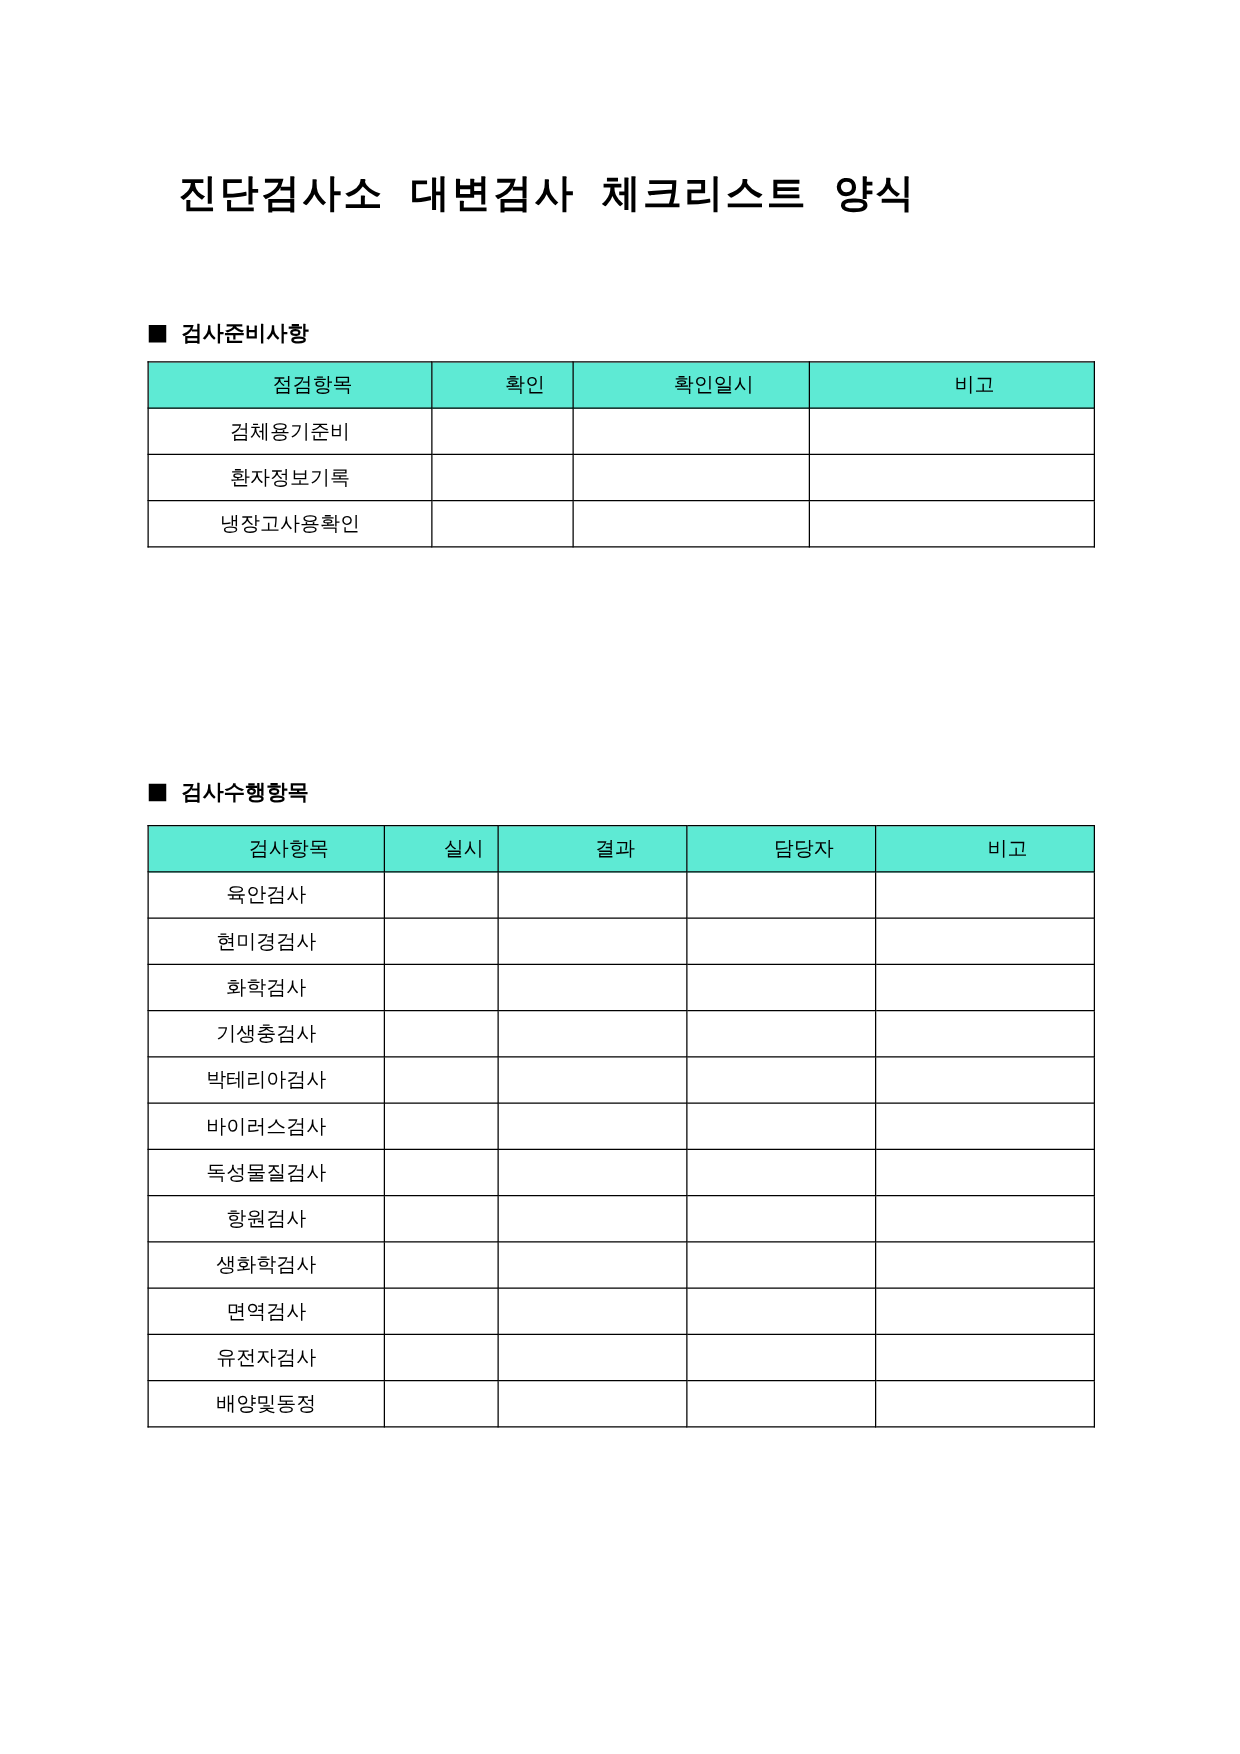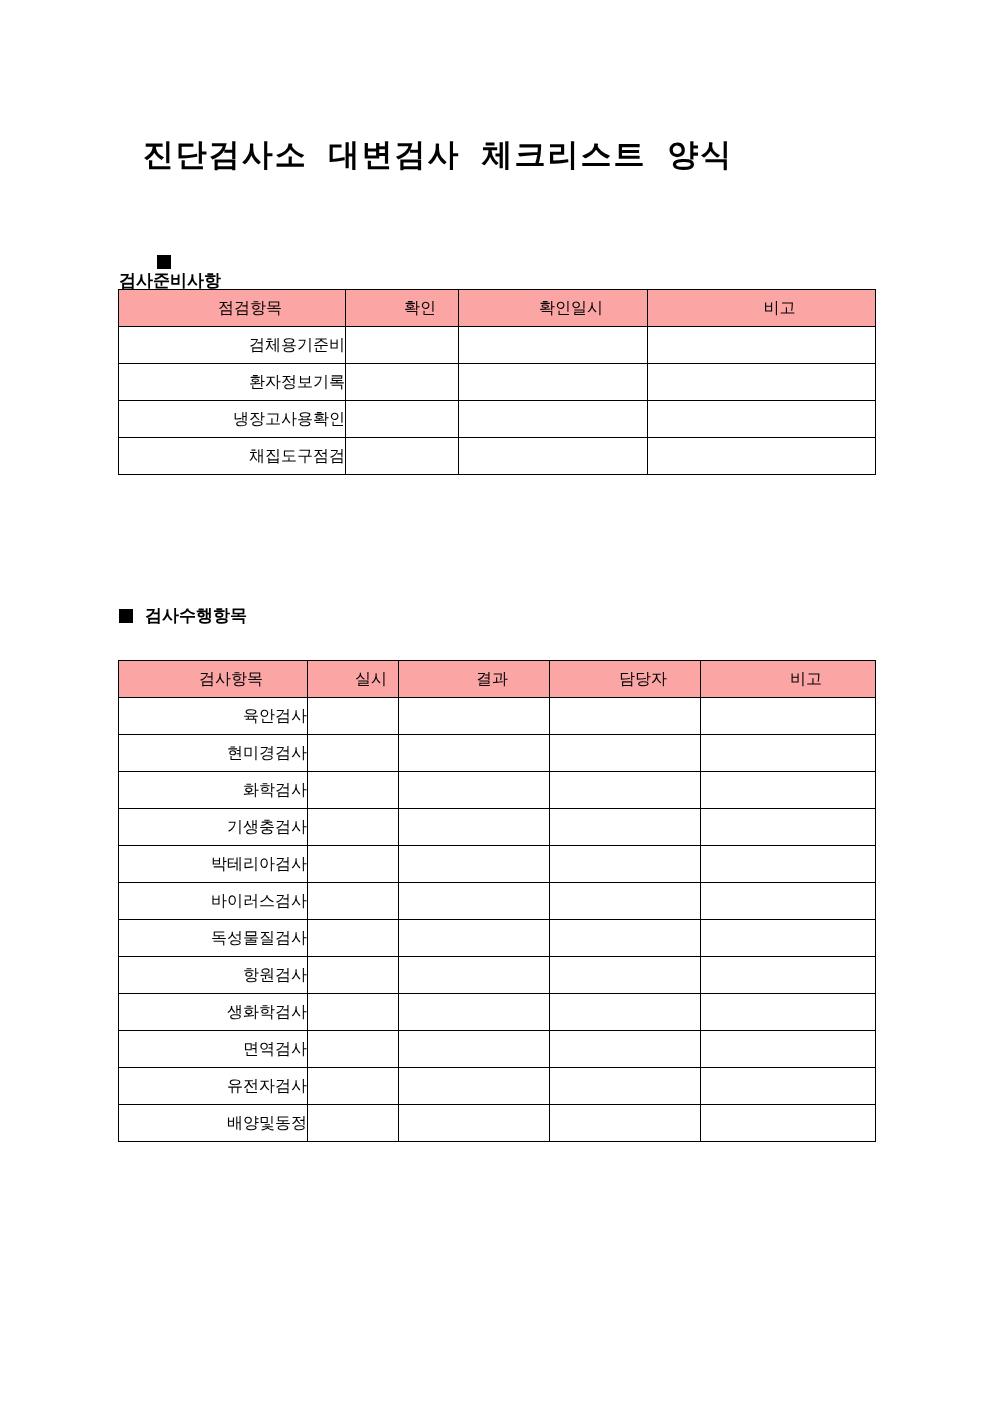--- a/index.html
+++ b/index.html
@@ -18,29 +18,29 @@
     .section-head .sq {
       display: inline-block; width: 14px; height: 14px; background: #000; margin-right: 12px;
     }
     table.grid {
       position: absolute; left: 118px; width: 757px; border-collapse: collapse;
       table-layout: fixed; font-size: 16px;
     }
     table.grid th, table.grid td {
       border: 1px solid #000; height: 37px; padding: 0; box-sizing: border-box;
     }
-    table.grid th { background: #fca5a5; font-weight: normal; text-align: center; padding-left: 36px; }
-    table.grid td.label { padding-left: 0; text-align: right; }
+    table.grid th { background: #5eead4; font-weight: normal; text-align: center; padding-left: 36px; }
+    table.grid td.label { padding-left: 0; text-align: center; }
   </style>
 </head>
 <body>
 
 <div class="title">진단검사소 대변검사 체크리스트 양식</div>
 
-<div class="section-head" style="top:255px;flex-direction:column;">
+<div class="section-head" style="top:255px;">
   <span class="sq"></span>
   <span>검사준비사항</span>
 </div>
 
 <table class="grid" style="top:289px;">
   <colgroup>
     <col style="width:227px">
       <col style="width:113px">
       <col style="width:189px">
       <col style="width:228px">
@@ -65,30 +65,24 @@
         <td></td>
         <td></td>
         <td></td>
       </tr>
       <tr>
         <td class="label">냉장고사용확인</td>
         <td></td>
         <td></td>
         <td></td>
       </tr>
-      <tr>
-        <td class="label">채집도구점검</td>
-        <td></td>
-        <td></td>
-        <td></td>
-      </tr>
     </tbody>
 </table>
 
-<div class="section-head" style="top:604px;justify-content:space-between;">
+<div class="section-head" style="top:622px;justify-content:space-between;">
   <span class="sq"></span>
   <span>검사수행항목</span>
 </div>
 
 <table class="grid" style="top:660px;">
   <colgroup>
     <col style="width:189px">
       <col style="width:91px">
       <col style="width:151px">
       <col style="width:151px">

